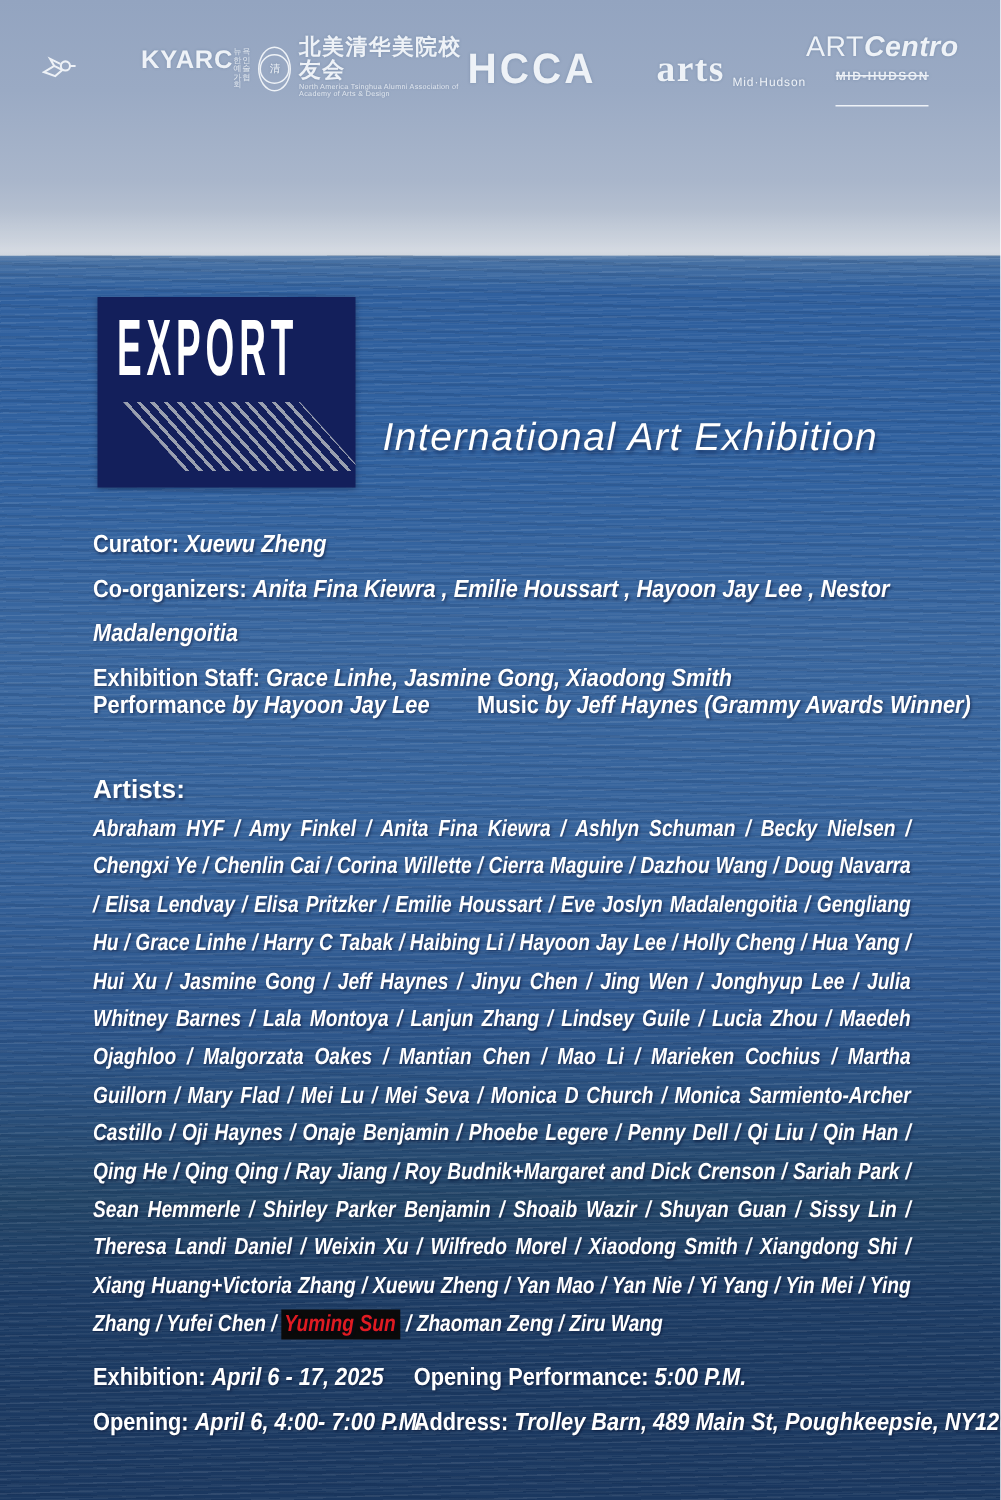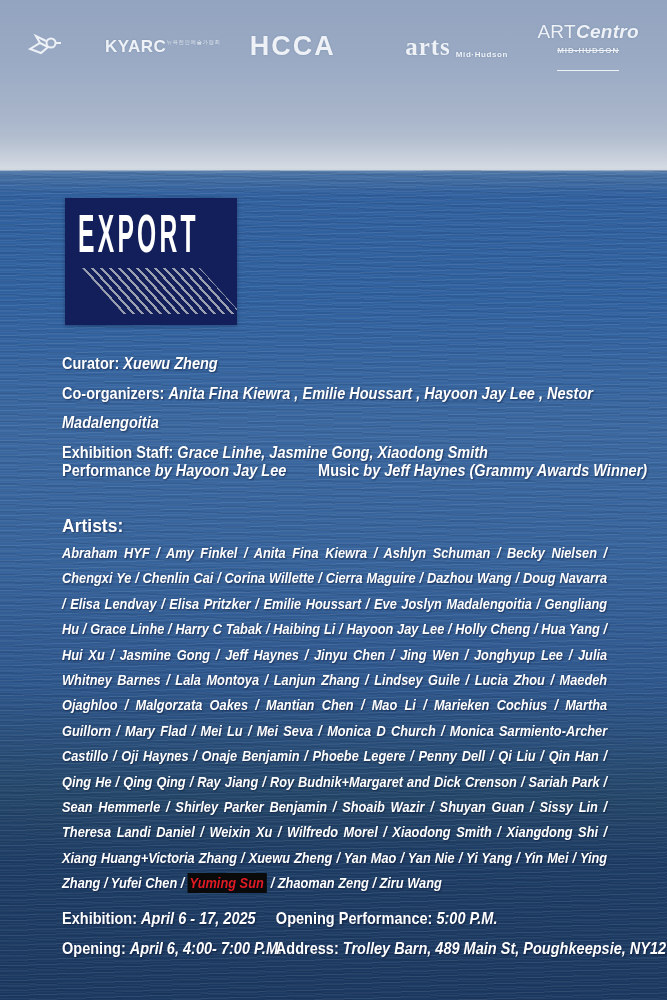--- a/index.html
+++ b/index.html
@@ -25,21 +25,21 @@
   .kyarc-sub{font-size:5.5px;opacity:.85;letter-spacing:.5px;margin-top:2px;}
   .seal{width:30px;height:30px;border:1.6px solid #eef2f7;border-radius:50%;display:flex;align-items:center;justify-content:center;
     font-size:11px;line-height:1;box-sizing:border-box;}
   .seal-inner{width:18px;height:18px;border:1px solid #eef2f7;border-radius:50%;display:flex;align-items:center;justify-content:center;font-size:7px;}
   .tsinghua-text{display:flex;flex-direction:column;line-height:1;}
   .tsinghua-cn{font-weight:bold;font-size:14.5px;letter-spacing:1px;}
   .tsinghua-en{font-size:4.8px;opacity:.85;margin-top:3px;letter-spacing:.2px;}
   .hcca{font-weight:bold;font-size:27px;letter-spacing:2px;transform:scaleY(1.05);}
   .arts{display:flex;flex-direction:row;align-items:flex-end;line-height:1;margin-left:40px;}
   .arts-main{font-family:"Liberation Serif",serif;font-weight:bold;font-size:25px;letter-spacing:1px;}
-  .arts-sub{font-size:8px;font-weight:bold;letter-spacing:.6px;margin-top:2px;}
+  .arts-sub{font-size:8px;font-weight:normal;letter-spacing:.6px;margin-top:2px;}
   .artcentro{display:flex;flex-direction:column;line-height:1;}
   .artcentro-main{font-size:19px;letter-spacing:.3px;}
   .artcentro-main .c2{font-weight:bold;font-style:italic;}
   .artcentro-sub{font-size:8px;font-weight:bold;letter-spacing:1px;margin-top:1px;text-decoration:line-through;border-bottom:1px solid #eef2f7;padding-bottom:15px;}
 
   
   .export-box{position:absolute;left:65px;top:198px;width:172px;height:127px;background:#131f5b;overflow:hidden;
     box-shadow:0 1px 4px rgba(0,10,40,.35);}
   .export-box-word{position:absolute;left:13px;top:9px;color:#ffffff;font-weight:bold;font-size:30px;line-height:1;
     letter-spacing:4px;transform:scale(.82,1.78);transform-origin:top left;white-space:nowrap;}
@@ -93,39 +93,49 @@
           <circle cx="23" cy="10" r="4.5"></circle>
           <path d="M27 10 L33 10"></path>
         </g>
       </svg>
       <span class="kyarc-text">
         <span class="kyarc-name">KYARC</span>
         <span class="kyarc-sub">뉴욕한인예술가협회</span>
       </span>
     </div>
 
+    <div class="logo">
+      <span class="seal">
+        <span class="seal-inner">清</span>
+      </span>
+      <span class="tsinghua-text">
+        <span class="tsinghua-cn">北美清华美院校友会</span>
+        <span class="tsinghua-en">North America Tsinghua Alumni Association of Academy of Arts &amp; Design</span>
+      </span>
+    </div>
 
     <div class="logo hcca">HCCA</div>
 
     <div class="logo arts">
       <span class="arts-main">arts</span>
       <span class="arts-sub">Mid·Hudson</span>
     </div>
 
     <div class="logo artcentro">
       <span class="artcentro-main"><span class="c1">ART</span><span class="c2">Centro</span></span>
       <span class="artcentro-sub">MID-HUDSON</span>
     </div>
   </div>
 
   <div class="export-box">
     <div class="export-box-word">EXPORT</div>
     <div class="export-box-shadow"></div>
   </div>
 
+  <div class="subtitle">International Art Exhibition</div>
 
   <div class="credits cond">
     <div>
       <span class="label">Curator:</span>
       <span class="val">Xuewu Zheng</span>
     </div>
     <div>
       <span class="label">Co-organizers:</span>
       <span class="val">Anita Fina Kiewra , Emilie Houssart , Hayoon Jay Lee , Nestor Madalengoitia</span>
     </div>

